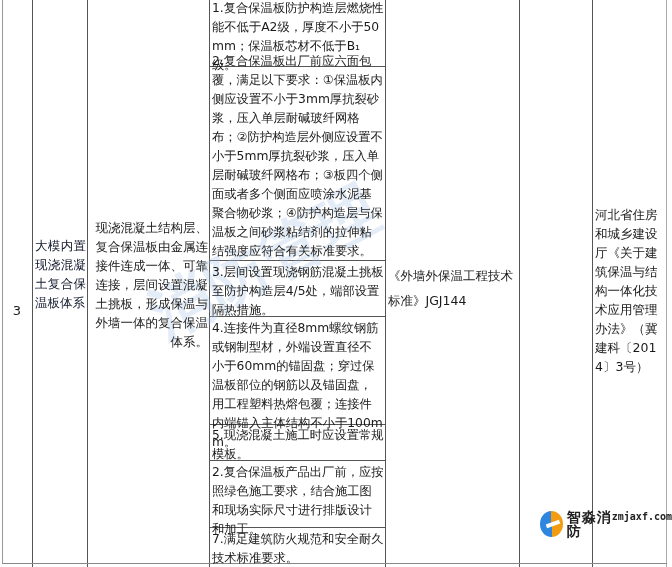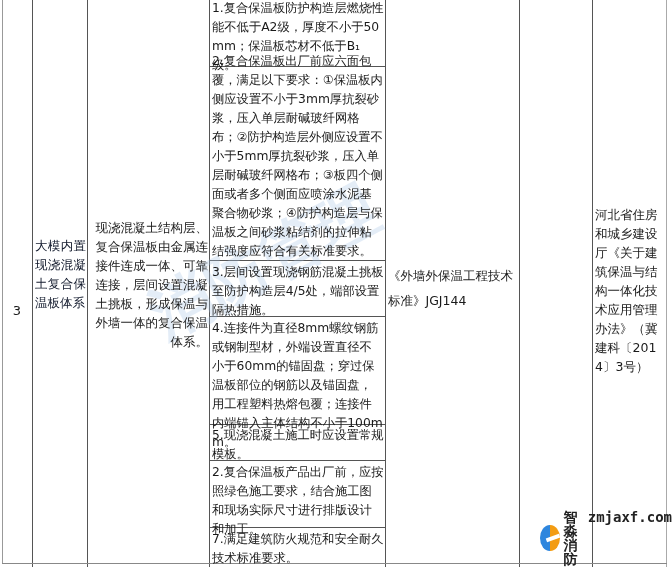--- a/index.html
+++ b/index.html
@@ -18,21 +18,21 @@
   .scope { left:522px; width:69px; top:234px; line-height:19px; letter-spacing:0.5px; }
   .doc { left:595px; width:70px; top:205px; line-height:19px; }
   .wm2 { position:absolute; left:140px; top:220px; font-size:62px; color:#a9c6e8; opacity:0.3;
          transform:rotate(-28deg); white-space:nowrap; font-weight:bold; pointer-events:none; }
   .logo { position:absolute; left:540px; top:510px; display:flex; align-items:center; }
   .logo-icon { width:26px; height:26px; border-radius:50%;
                background:conic-gradient(#f39c12 0 50%, #2e86de 50% 100%); position:relative; }
   .logo-icon::after { content:""; position:absolute; left:6px; top:11px; width:14px; height:4px; background:#fff; transform:rotate(-20deg); }
   .logo-text { margin-left:4px; display:flex; flex-direction:row; line-height:14px; }
   .logo-cn { font-size:14px; font-weight:bold; color:#222; letter-spacing:1px; }
-  .logo-en { font-family:"DejaVu Sans Mono", monospace; font-size:14px; font-weight:bold; color:#222; }
+  .logo-en { font-family:"DejaVu Sans Mono", monospace; font-size:10px; font-weight:bold; color:#222; }
 </style>
 </head>
 <body>
 
 <div class="page">
 
   <div class="vline" style="left:2px;height:564px;background:#999;"></div>
   <div class="vline" style="left:32px;height:567px;"></div>
   <div class="vline" style="left:87px;height:567px;"></div>
   <div class="vline" style="left:209px;height:567px;"></div>

